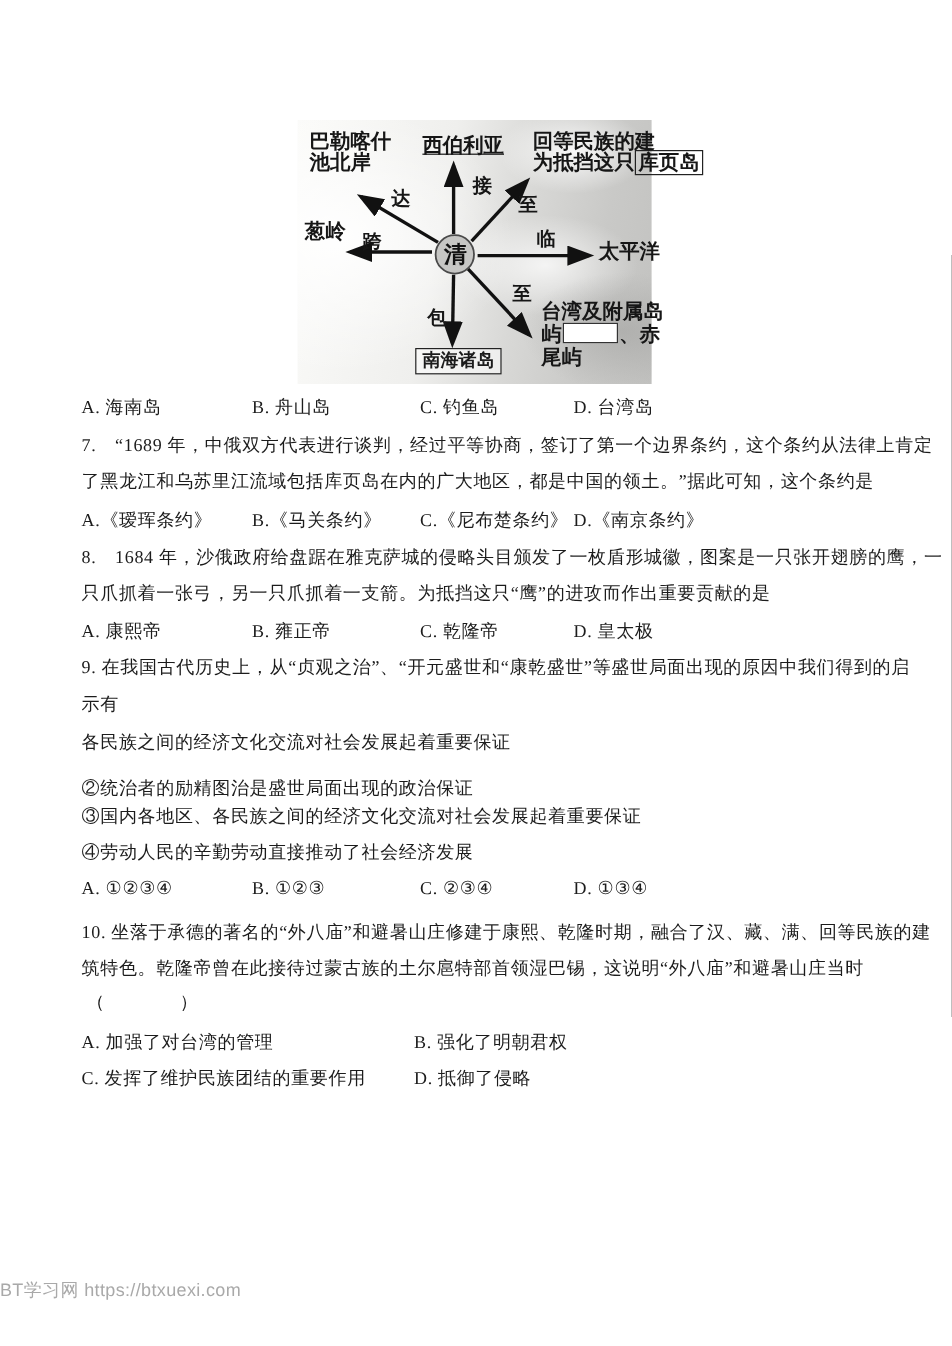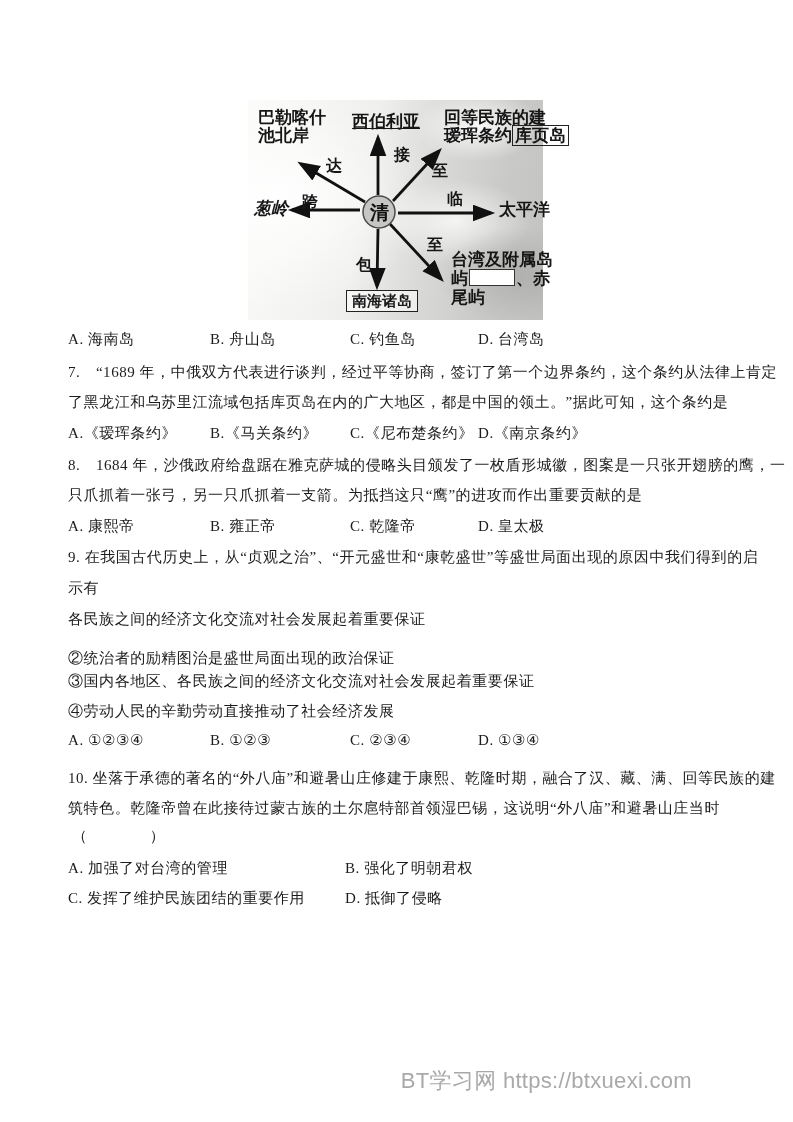--- a/index.html
+++ b/index.html
@@ -87,23 +87,23 @@
     font-size:19px;
     font-weight:700;
     line-height:27px;
     color:#111;
   }
   
   .footer{
     position:absolute;
     left:0;top:1066px;
     width:692px;
-    text-align:right;
+    text-align:left;
     font-family:"Liberation Sans", sans-serif;
-    font-size:22px;
+    font-size:15px;
     color:#a9a9a9;
     letter-spacing:0.3px;
   }
 </style>
 </head>
 <body>
 
 <div class="page">
 
   <div class="diagram">
@@ -129,24 +129,24 @@
 
     <div class="dlabel" style="left:10px;top:9px;">
       <div>巴勒喀什</div>
       <div>池北岸</div>
     </div>
 
     <div class="dlabel" style="left:104px;top:13px;text-decoration:underline;">西伯利亚</div>
 
     <div class="dlabel" style="left:196px;top:9px;">
       <div>回等民族的建</div>
-      <div><span>瑷珲条约</span><span class="dbox">库页岛</span></div>
+      <div><span>为抵挡这只</span><span class="dbox">库页岛</span></div>
     </div>
 
-    <div class="dlabel" style="left:6px;top:100px;font-style:italic;">葱岭</div>
+    <div class="dlabel" style="left:6px;top:84px;">葱岭</div>
     <div class="dlabel" style="left:251px;top:101px;">太平洋</div>
 
     <div class="sbox" style="left:98px;top:190px;width:70px;height:20px;">南海诸岛</div>
 
     <div class="dlabel" style="left:203px;top:150px;line-height:19px;">
       <div>台湾及附属岛</div>
       <div><span>屿</span><span class="blankbox"></span><span>、赤</span></div>
       <div>尾屿</div>
     </div>
 

